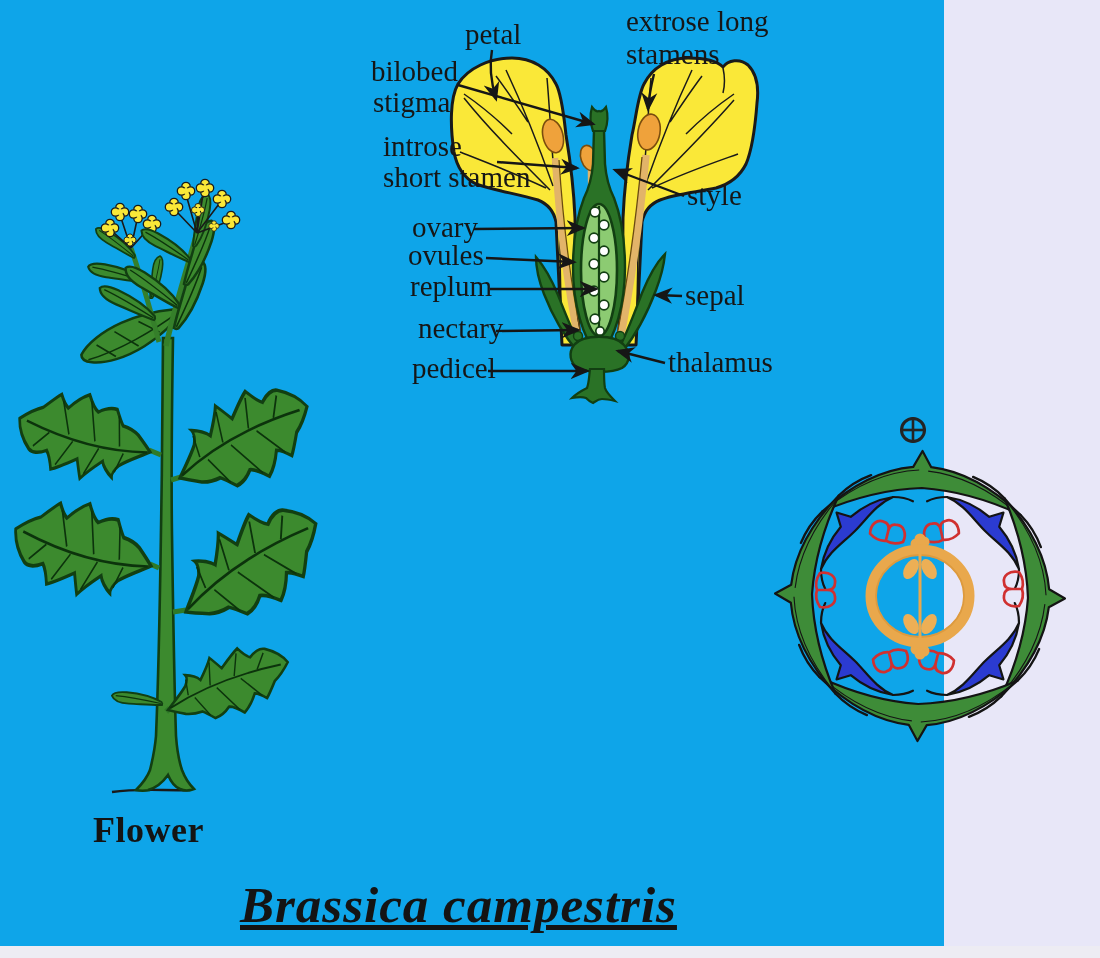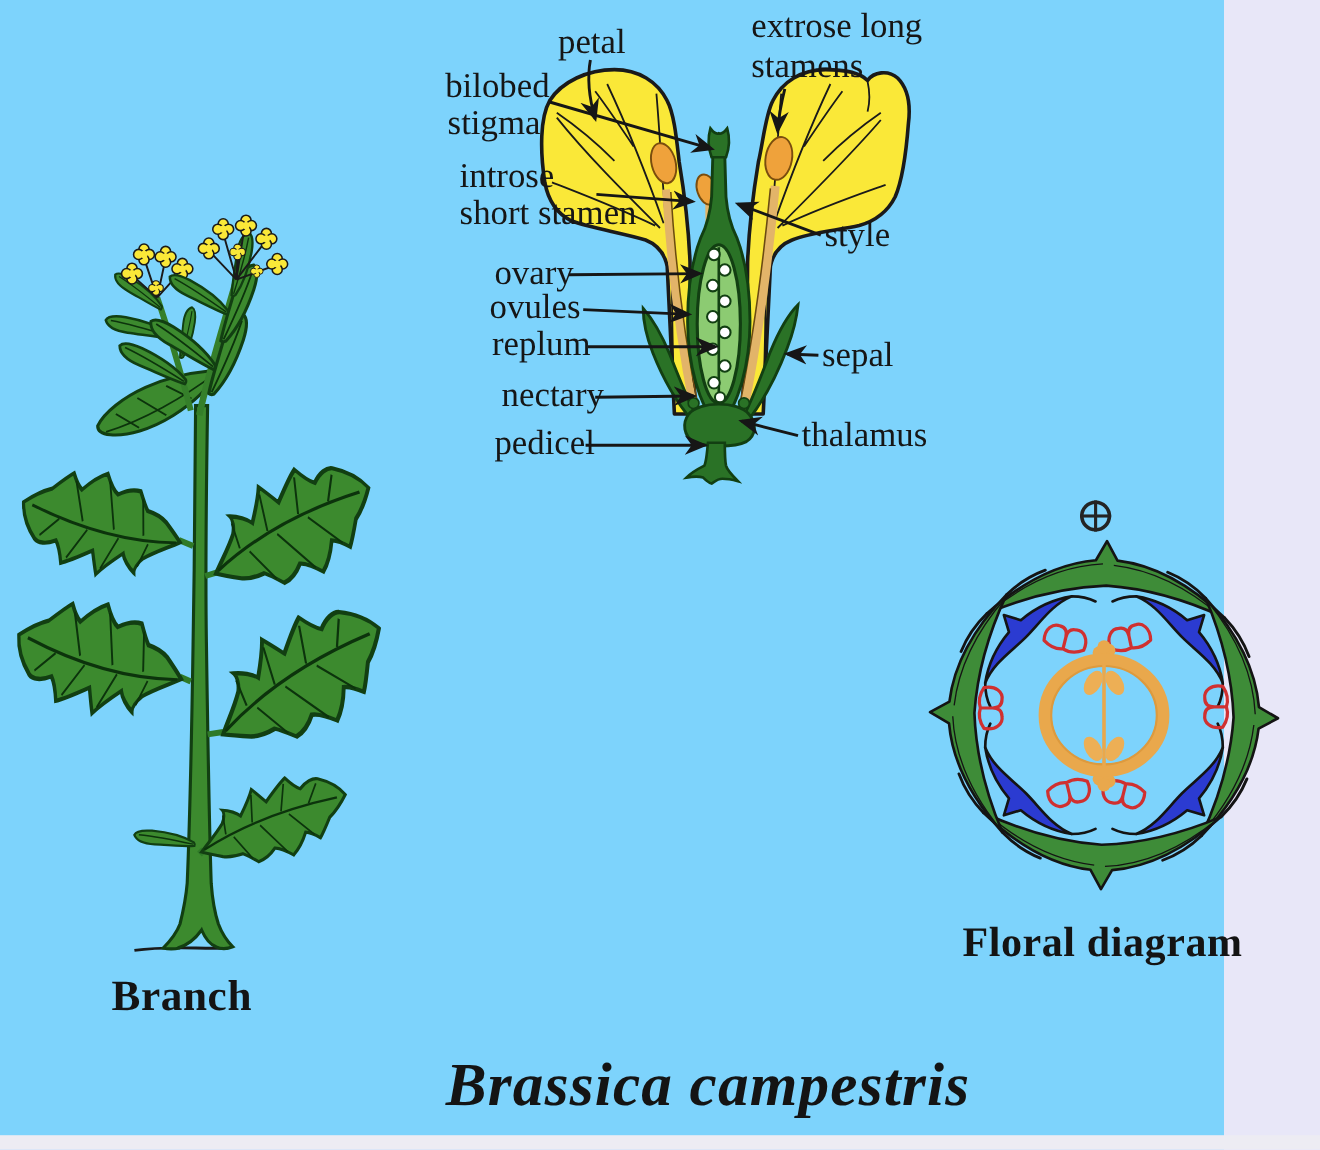--- a/index.html
+++ b/index.html
@@ -1,23 +1,23 @@
 <!DOCTYPE html>
 <html><head>
 <meta charset="utf-8">
 <style>
   html,body{margin:0;padding:0;}
   body{width:1100px;height:958px;overflow:hidden;background:#e8e7f8;}
-  .canvas{position:relative;width:1020px;height:958px;background:#7dd3fc;font-family:"Liberation Serif",serif;filter:blur(0.3px);}
+  .canvas{position:relative;width:944px;height:958px;background:#0ea5e9;font-family:"Liberation Serif",serif;filter:blur(0.3px);}
   .bottom-strip{position:absolute;left:0;bottom:0;width:1100px;height:12px;background:#edecf3;}
   .fig-caption{position:absolute;color:#141414;font-weight:bold;font-size:35px;letter-spacing:0.5px;white-space:nowrap;}
   .caption-branch{left:93px;top:809px;font-size:36px;}
   .caption-vsflower{left:505px;top:410px;font-size:36px;}
   .caption-floral{left:802px;top:766px;}
-  .main-title{position:absolute;left:240px;top:876px;width:700px;text-align:center;font-size:51px;font-weight:bold;font-style:italic;color:#141414;letter-spacing:1px;}
+  .main-title{position:absolute;left:240px;top:876px;width:700px;font-size:51px;font-weight:bold;font-style:italic;color:#141414;letter-spacing:1px;text-decoration:underline;}
   svg{position:absolute;overflow:visible;}
   svg text{font-family:"Liberation Serif",serif;font-size:29px;fill:#161616;}
 </style>
 </head>
 <body>
 
 <div class="canvas">
 
   <svg style="left:0px;top:160px;" width="400" height="700" viewBox="0 0 400 700">
     <defs>
@@ -285,17 +285,16 @@
       <ellipse cx="150" cy="196" rx="49" ry="46" fill="none" stroke="#e9a84c" stroke-width="11"></ellipse>
       <ellipse cx="150" cy="196" rx="44" ry="41" fill="none" stroke="#dd9a3e" stroke-width="1.8"></ellipse>
       <line x1="150" y1="153" x2="150" y2="240" stroke="#e9a84c" stroke-width="3"></line>
       <ellipse cx="141" cy="169" rx="6.5" ry="11" transform="rotate(30 141 169)" fill="#edaf55"></ellipse>
       <ellipse cx="159" cy="169" rx="6.5" ry="11" transform="rotate(-30 159 169)" fill="#edaf55"></ellipse>
       <ellipse cx="141" cy="224" rx="6.5" ry="11" transform="rotate(-30 141 224)" fill="#edaf55"></ellipse>
       <ellipse cx="159" cy="224" rx="6.5" ry="11" transform="rotate(30 159 224)" fill="#edaf55"></ellipse>
     </g>
   </svg>
 
-  <div class="fig-caption caption-branch">Branch</div>
-  <div class="fig-caption caption-floral">Floral diagram</div>
+  <div class="fig-caption caption-branch">Flower</div>
   <div class="main-title">Brassica campestris</div>
   <div class="bottom-strip"></div>
 </div>
 
 </body></html>

